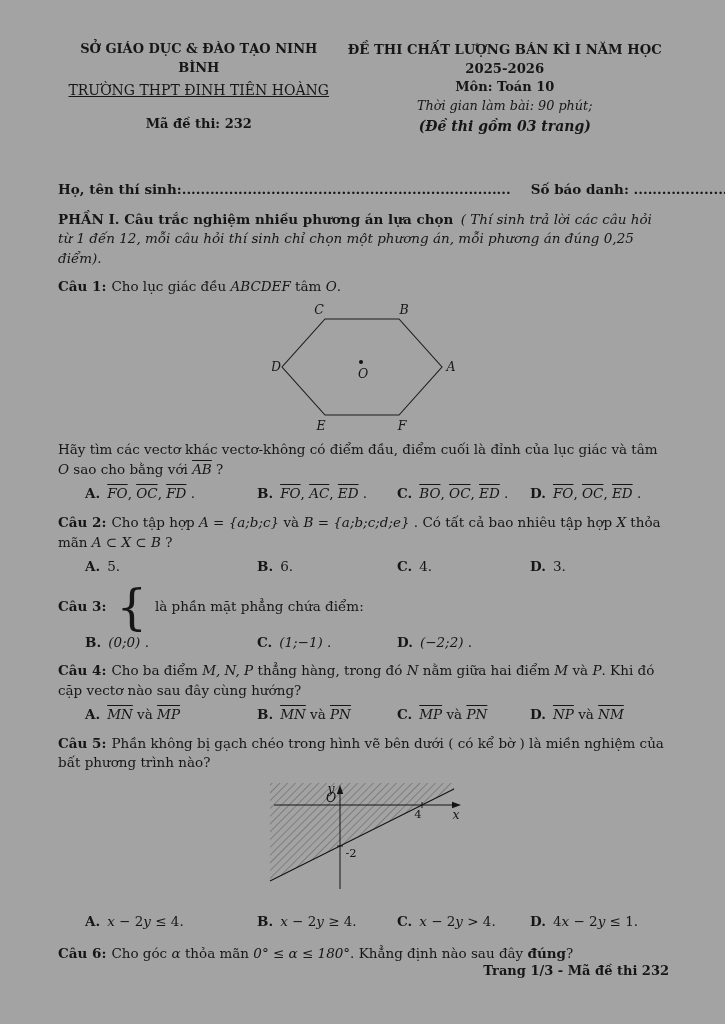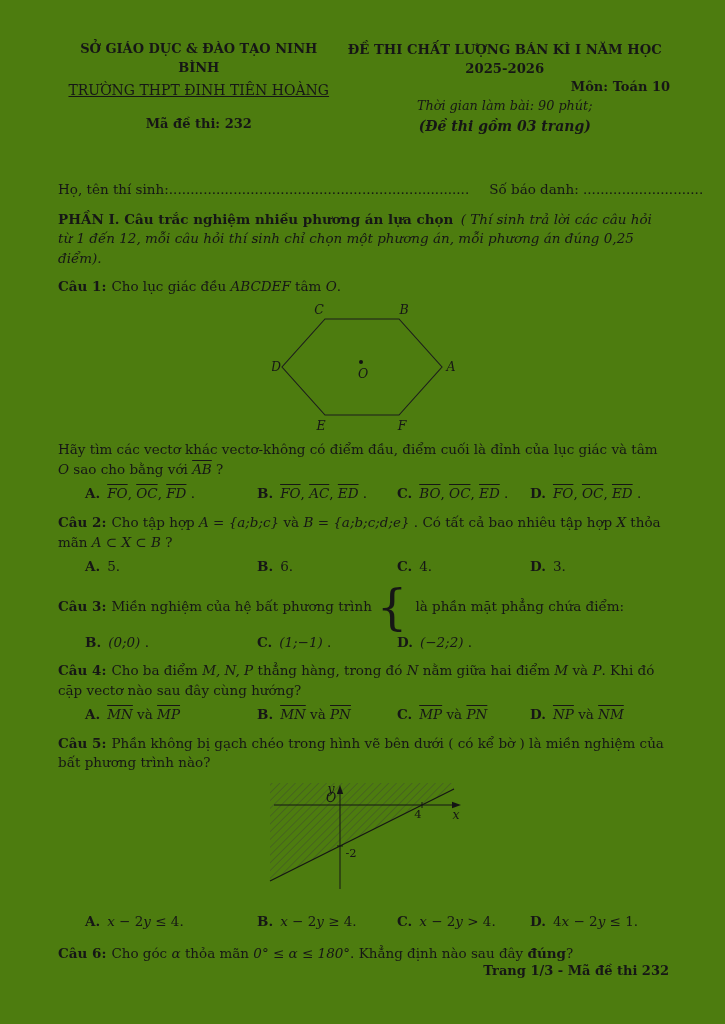--- a/index.html
+++ b/index.html
@@ -1,38 +1,38 @@
 <!DOCTYPE html>
 <html><head>
 <meta charset="utf-8">
 <style>
   * { margin:0; padding:0; box-sizing:border-box; }
   html,body { background:#ffffff; }
   body { font-family:"DejaVu Serif","Liberation Serif",serif; }
   .page {
     position:relative; width:725px; height:1024px; overflow:hidden;
-    background:#4d7c0f; color:#161616;
+    background:#a3a3a3; color:#161616;
     padding:40px 55px 0 58px; font-size:13.5px; line-height:1.45;
   }
   .it { font-style:italic; }
   .bd { font-weight:bold; }
   .vec { font-style:italic; text-decoration:overline; }
 
   .header { display:flex; }
   .h-left { width:46%; text-align:center; }
   .h-right { width:54%; text-align:center; }
   .dept { font-weight:bold; font-size:13px; }
   .school { font-weight:normal; font-size:14px; text-decoration:underline; margin-top:2px; }
   .code { font-weight:bold; font-size:13px; margin-top:15px; }
   .title { font-weight:bold; font-size:13.2px; }
-  .subject { font-weight:bold; font-size:13px;text-align:right; }
+  .subject { font-weight:bold; font-size:13px; }
   .time { font-style:italic; font-size:12.8px; }
   .pagecount { font-style:italic; font-weight:bold; font-size:14px; }
 
-  .info-line { margin-top:44px; font-weight:normal; display:flex; gap:20px; white-space:nowrap; }
+  .info-line { margin-top:44px; font-weight:bold; display:flex; gap:20px; white-space:nowrap; }
 
   .part-heading { margin-top:10px; }
   .part-heading .note { margin-left:3px; }
 
   .q { margin-top:9px; }
   .q-label { font-weight:bold; margin-right:5px; }
 
   .opts { display:grid; grid-template-columns:172px 140px 133px auto; padding-left:27px; margin-top:5px; }
   .opt { white-space:nowrap; }
   .opt-k { font-weight:bold; margin-right:7px; }
@@ -111,21 +111,20 @@
       <div class="opt"><span class="opt-k">A.</span><span><span>5.</span></span></div>
       <div class="opt"><span class="opt-k">B.</span><span><span>6.</span></span></div>
       <div class="opt"><span class="opt-k">C.</span><span><span>4.</span></span></div>
       <div class="opt"><span class="opt-k">D.</span><span><span>3.</span></span></div>
     </div>
   </div>
 
   <div class="q">
     <div class="q3-row">
       <span class="q-label">Câu 3:</span>
-      <span><span>Miền nghiệm của hệ bất phương trình</span></span>
       <span class="sys">
         <span class="brace">{</span>
       </span>
       <span><span>là phần mặt phẳng chứa điểm:</span></span>
     </div>
     <div class="opts">
       <div class="opt"><span class="opt-k">B.</span><span><span class="it">(0;0)</span><span> .</span></span></div>
       <div class="opt"><span class="opt-k">C.</span><span><span class="it">(1;−1)</span><span> .</span></span></div>
       <div class="opt"><span class="opt-k">D.</span><span><span class="it">(−2;2)</span><span> .</span></span></div>
     </div>

